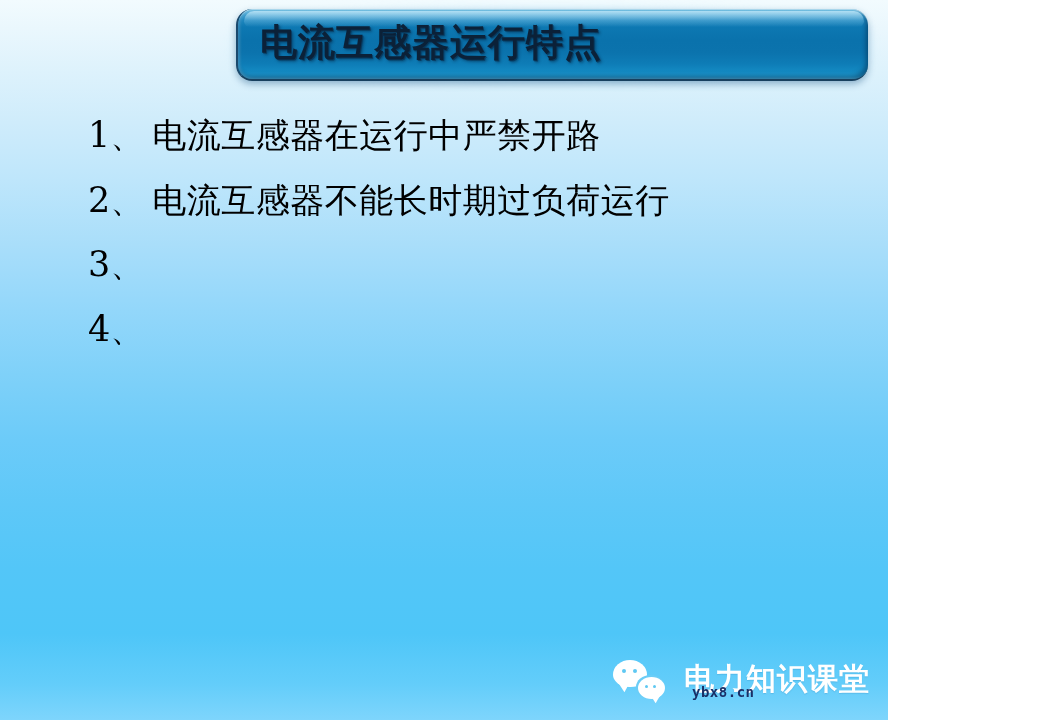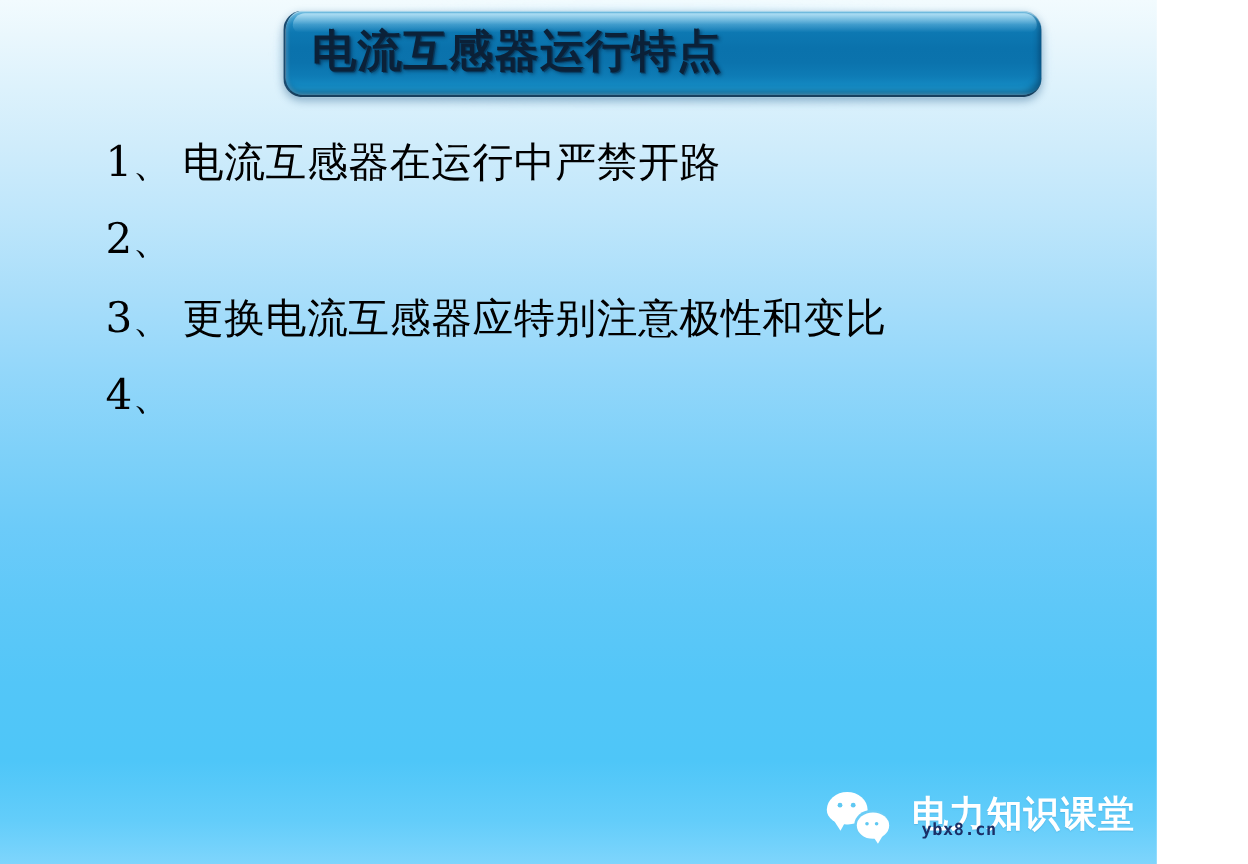--- a/index.html
+++ b/index.html
@@ -4,21 +4,21 @@
 <title>Slide</title>
 <style>
   html, body {
     margin: 0;
     padding: 0;
     background: #ffffff;
   }
 
   .slide {
     position: relative;
-    width: 964px;
+    width: 888px;
     height: 720px;
     overflow: hidden;
     font-family: "Liberation Serif", "DejaVu Serif", serif;
     background:
       linear-gradient(to bottom,
         #f2fbfe 0%,
         #eaf7fd 4%,
         #ddf2fc 10%,
         #cfecfb 17%,
         #bee6fb 25%,
@@ -277,26 +277,26 @@
 
     <div class="body-line">
       <span class="line-num">1</span>
       <span class="line-sep">、</span>
       <span class="line-text">电流互感器在运行中严禁开路</span>
     </div>
 
     <div class="body-line">
       <span class="line-num">2</span>
       <span class="line-sep">、</span>
+      <span class="line-text">电流互感器不能长时期过负荷运行</span>
     </div>
 
     <div class="body-line">
       <span class="line-num">3</span>
       <span class="line-sep">、</span>
-      <span class="line-text">更换电流互感器应特别注意极性和变比</span>
     </div>
 
     <div class="body-line">
       <span class="line-num">4</span>
       <span class="line-sep">、</span>
     </div>
 
   </div>
 
   <div class="logo">

